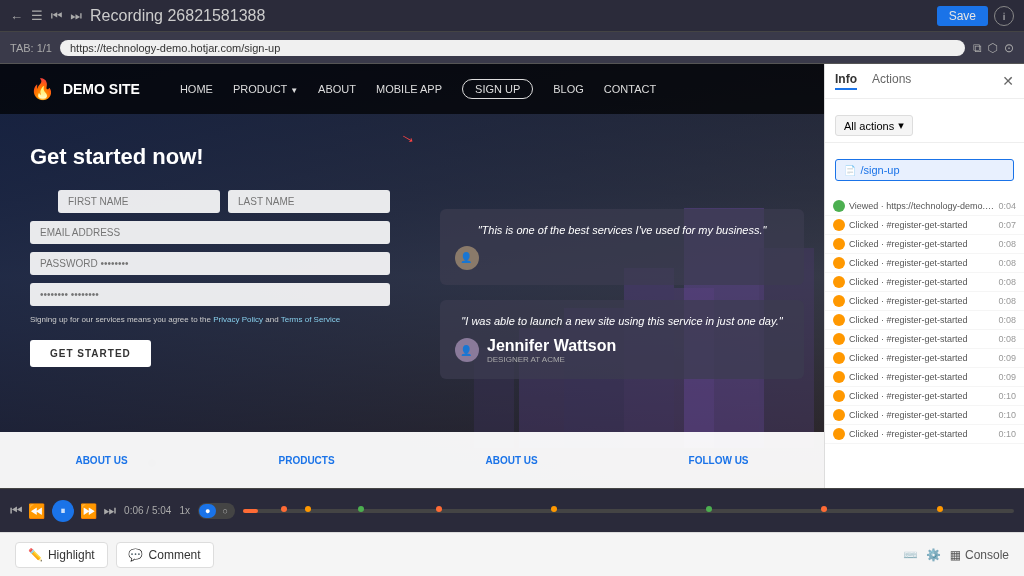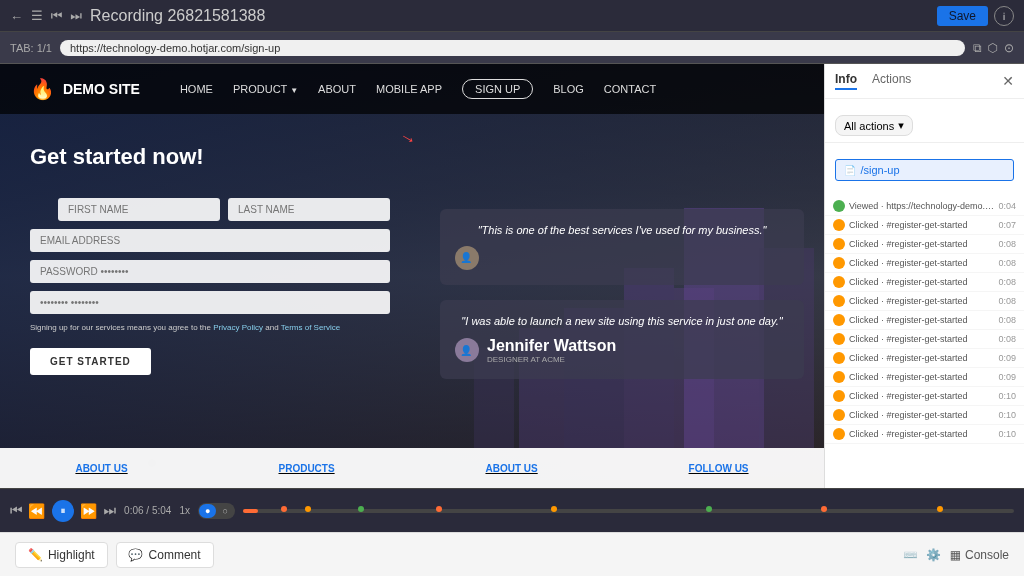--- a/index.html
+++ b/index.html
@@ -3,21 +3,21 @@
   <meta charset="utf-8">
   <style>
     * { box-sizing: border-box; margin: 0; padding: 0; }
     body { font-family: -apple-system, BlinkMacSystemFont, 'Segoe UI', sans-serif; background: #1a1a2e; width: 1024px; height: 576px; overflow: hidden; display: flex; flex-direction: column; }
 
     
     .top-bar { height: 32px; background: #2b2b3a; display: flex; align-items: center; justify-content: space-between; padding: 0 10px; border-bottom: 1px solid #444; flex-shrink: 0; }
     .top-bar-left { display: flex; align-items: center; gap: 8px; }
     .top-bar-title { color: #ccc; font-size: 16px; }
     .top-bar-right { display: flex; align-items: center; gap: 6px; }
-    .save-btn { background: #1a73e8; color: #0f172a; border: none; padding: 3px 12px; border-radius: 3px; font-size: 12px; cursor: pointer; }
+    .save-btn { background: #1a73e8; color: #e5e5e5; border: none; padding: 3px 12px; border-radius: 3px; font-size: 12px; cursor: pointer; }
     .icon-circle { width: 20px; height: 20px; border-radius: 50%; border: 1px solid #888; display: flex; align-items: center; justify-content: center; color: #ccc; font-size: 10px; cursor: pointer; }
 
     
     .browser-bar { height: 32px; background: #3a3a4a; display: flex; align-items: center; gap: 8px; padding: 0 10px; border-bottom: 1px solid #555; flex-shrink: 0; }
     .browser-url { flex: 1; background: #f0f0f0; border-radius: 8px; padding: 2px 10px; font-size: 11px; color: #333; }
     .browser-icons { display: flex; gap: 6px; color: #aaa; font-size: 12px; }
 
     
     .main-area { flex: 1; display: flex; overflow: hidden; }
 
@@ -32,51 +32,51 @@
     .demo-nav-link { color: #ddd; font-size: 11px; text-decoration: none; cursor: pointer; }
     .demo-nav-link.signup-btn { background: transparent; border: 1px solid #ddd; border-radius: 12px; padding: 3px 12px; }
 
     
     .demo-bg { position: absolute; top: 0; left: 0; right: 0; bottom: 0; background: linear-gradient(to bottom, #1a2a4a 0%, #2a3a5a 30%, #3a4a6a 50%, #1a1a2a 100%); }
     .demo-bg-overlay { position: absolute; top: 0; left: 0; right: 0; bottom: 0; background: linear-gradient(135deg, rgba(20,30,60,0.8) 0%, rgba(60,40,20,0.4) 100%); }
 
     
     .demo-content { position: absolute; top: 50px; left: 0; right: 0; bottom: 0; display: flex; }
     .demo-left { width: 420px; padding: 30px; }
-    .demo-heading { color: white; font-size: 22px; font-weight: 700; margin-bottom: 28px; }
+    .demo-heading { color: white; font-size: 22px; font-weight: 700; margin-bottom: 20px; }
     .demo-form-row { display: flex; gap: 8px; margin-bottom: 8px; padding-left: 28px; }
     .demo-input { background: rgba(255,255,255,0.9); border: none; border-radius: 3px; padding: 6px 10px; font-size: 10px; color: #888; width: 100%; }
     .demo-input-full { width: 100%; background: rgba(255,255,255,0.9); border: none; border-radius: 3px; padding: 6px 10px; font-size: 10px; color: #888; margin-bottom: 8px; }
     .demo-terms { font-size: 8px; color: #ccc; margin-bottom: 15px; line-height: 1.4; }
     .demo-terms a { color: #87ceeb; }
     .demo-cta { background: white; color: #333; border: none; padding: 8px 20px; font-size: 10px; font-weight: 600; border-radius: 3px; cursor: pointer; letter-spacing: 1px; }
     .demo-right { flex: 1; padding: 20px; display: flex; flex-direction: column; justify-content: center; }
     .testimonial { background: rgba(60,60,80,0.7); border-radius: 6px; padding: 15px; margin-bottom: 15px; }
     .testimonial-text { color: white; font-size: 11px; font-style: italic; margin-bottom: 10px; text-align: center; }
     .testimonial-author { display: flex; align-items: center; gap: 8px; }
     .testimonial-avatar { width: 24px; height: 24px; border-radius: 50%; background: #888; display: flex; align-items: center; justify-content: center; font-size: 10px; overflow: hidden; }
     .testimonial-name { color: white; font-weight: 600; }
     .testimonial-role { color: #aaa; text-transform: uppercase; font-size: 8px; }
 
     
     .cursor-dot { position: absolute; width: 8px; height: 8px; background: rgba(0,0,0,0.5); border-radius: 50%; pointer-events: none; }
 
     
-    .demo-footer { position: absolute; bottom: 0; left: 0; right: 0; height: 40px; background: rgba(255,255,255,0.95); display: flex; align-items: center; justify-content: space-around; text-decoration: underline; }
+    .demo-footer { position: absolute; bottom: 0; left: 0; right: 0; height: 56px; background: rgba(255,255,255,0.95); display: flex; align-items: center; justify-content: space-around; }
     .demo-footer-link { color: #1a73e8; font-size: 10px; font-weight: 600; }
 
     
     .right-panel { width: 200px; background: white; border-left: 1px solid #ddd; display: flex; flex-direction: column; flex-shrink: 0; gap: 10px; }
     .panel-header { display: flex; align-items: center; justify-content: space-between; padding: 8px 10px; border-bottom: 1px solid #eee; }
     .panel-tabs { display: flex; gap: 15px; }
     .panel-tab { font-size: 12px; color: #666; cursor: pointer; padding-bottom: 2px; }
     .panel-tab.active { color: #333; font-weight: 600; border-bottom: 2px solid #1a73e8; }
     .panel-close { color: #666; font-size: 14px; cursor: pointer; }
     .panel-filter { padding: 6px 10px; border-bottom: 1px solid #eee; }
-    .filter-btn { background: #f5f5f5; border: 1px solid #ddd; border-radius: 8px; padding: 3px 8px; font-size: 11px; cursor: pointer; display: flex; align-items: center; gap: 4px; }
+    .filter-btn { background: #f5f5f5; border: 1px solid #ddd; border-radius: 3px; padding: 3px 8px; font-size: 11px; cursor: pointer; display: flex; align-items: center; gap: 4px; }
     .panel-current { background: #e8f0fe; border: 1px solid #1a73e8; border-radius: 3px; padding: 4px 8px; margin: 6px 10px; font-size: 11px; color: #1a73e8; display: flex; align-items: center; gap: 4px; }
     .panel-events { flex: 1; overflow-y: auto; }
     .event-item { display: flex; align-items: center; padding: 3px 8px; border-bottom: 1px solid #f5f5f5; gap: 4px; }
     .event-icon { width: 12px; height: 12px; border-radius: 50%; flex-shrink: 0; }
     .event-icon.view { background: #4caf50; }
     .event-icon.click { background: #ff9800; }
     .event-text { font-size: 9px; color: #555; flex: 1; overflow: hidden; text-overflow: ellipsis; white-space: nowrap; }
     .event-time { font-size: 9px; color: #999; flex-shrink: 0; }
 
     

